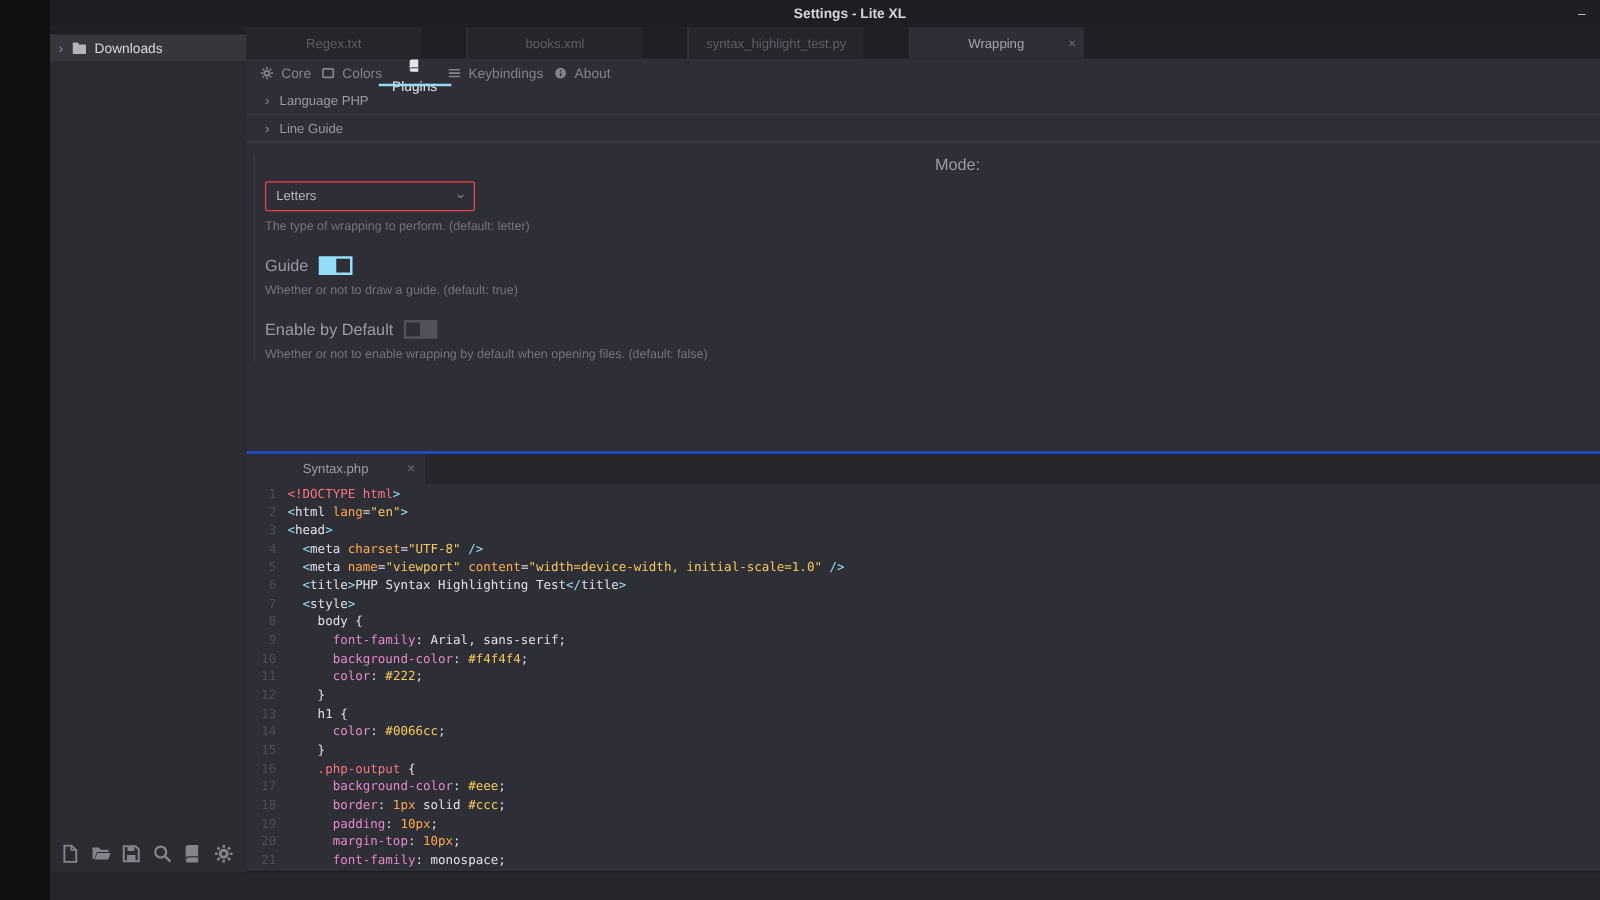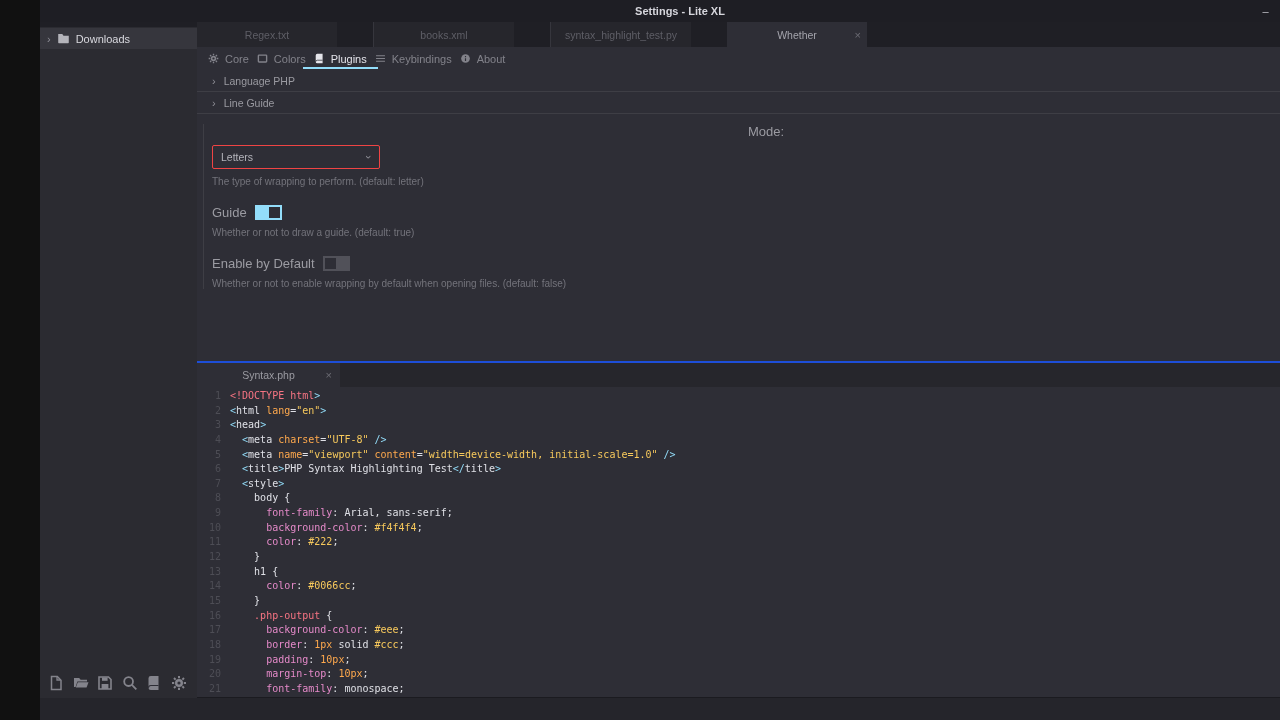--- a/index.html
+++ b/index.html
@@ -30,21 +30,21 @@
   .tree-row .icon{color:#b4b4ba;}
   .side-toolbar{position:absolute;left:8px;right:10px;bottom:7px;display:flex;
                 justify-content:space-between;color:#84848c;}
   .side-toolbar .icon svg{width:16px;height:16px;}
   
   .settings-pane{position:absolute;left:157px;top:47px;right:0;height:314px;background:#2e2e36;overflow:hidden;}
   .stoolbar{height:23px;display:flex;gap:8px;padding-left:11px;}
   .stool-item{display:flex;align-items:center;gap:6px;color:#82828a;font-size:11px;
               position:relative;height:100%;cursor:default;}
   .stool-item .icon svg{width:11px;height:11px;}
-  .stool-item.active{color:#e4e4ea;}
+  .stool-item.active{color:#e4e4ea;flex-direction:column;}
   .stool-item.active::after{content:"";position:absolute;left:-11px;right:-11px;bottom:1px;height:2px;background:#93ddfa;}
   .ssection{height:21px;border-bottom:1px solid #3e3e45;display:flex;align-items:center;
             padding-left:15px;gap:8px;color:#9a9aa1;font-size:10.5px;cursor:default;}
   .sec-chevron{color:#8e8e96;display:inline-block;font-size:11px;transform-origin:50% 55%;}
   .sec-chevron.down{transform:rotate(90deg);}
   .scontent{margin-left:6px;border-left:1px solid #3e3e45;padding-left:8px;}
   .ctl-label{color:#9b9ba2;font-size:13px;margin-top:10px;text-align:center;}
   .dropdown{width:150px;height:22px;border:1px solid #ef4444;border-radius:2px;margin-top:6px;
             display:flex;align-items:center;padding:0 8px;color:#b4b4bb;font-size:10.5px;position:relative;}
   .dd-chevron{position:absolute;right:8px;transform:rotate(90deg);color:#8e8e96;font-size:11px;}
@@ -100,21 +100,21 @@
         <div class="tab">
           <span class="tab-label">Regex.txt</span>
         </div>
         <div class="tab">
           <span class="tab-label">books.xml</span>
         </div>
         <div class="tab">
           <span class="tab-label">syntax_highlight_test.py</span>
         </div>
         <div class="tab active">
-          <span class="tab-label">Whether</span>
+          <span class="tab-label">Wrapping</span>
           <span class="tab-close">×</span>
         </div>
       </div>
   </div>
 
   <aside class="sidebar">
     <div id="tree">
         <div class="tree-row">
           <span class="tree-chevron">›</span>
           <span class="icon">

